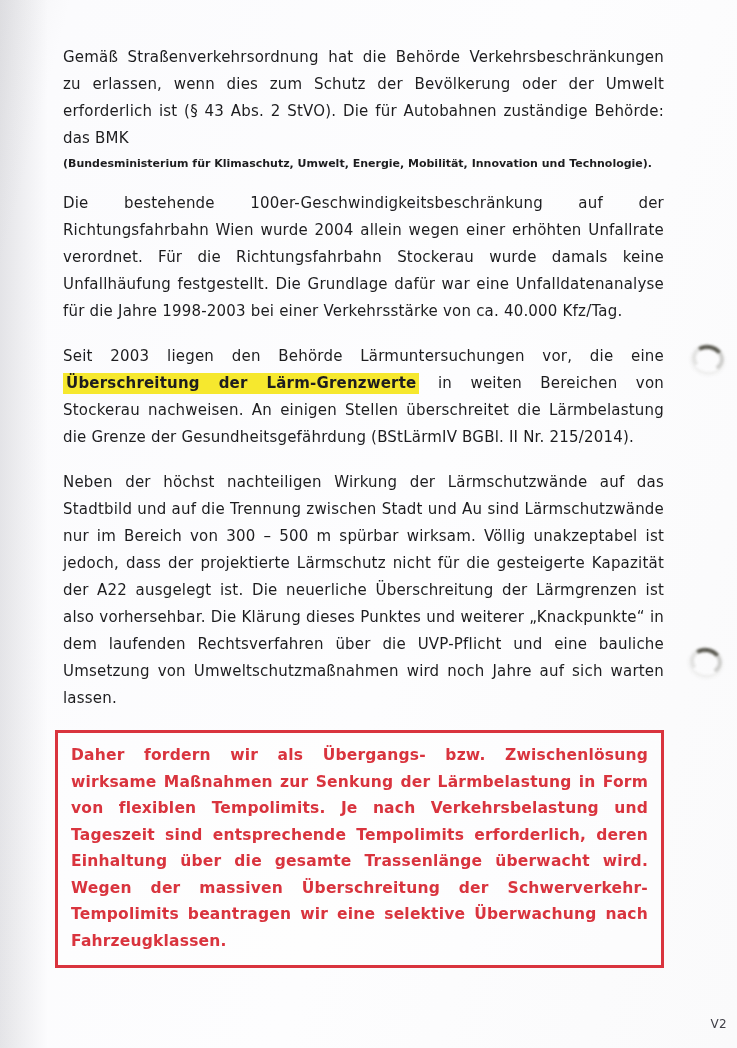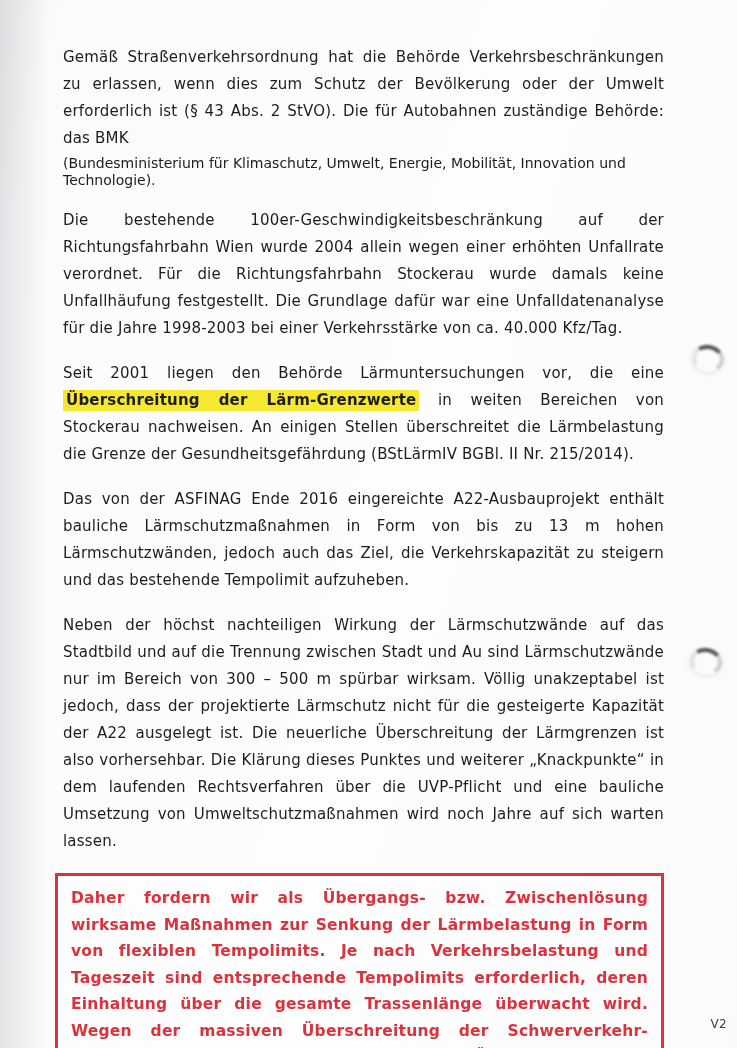--- a/index.html
+++ b/index.html
@@ -39,25 +39,26 @@
     text-align: justify;
   }
   .para {
     margin: 0 0 18px 0;
   }
   .para.tight {
     margin-bottom: 3px;
   }
   .footnote {
     margin: 0 0 18px 0;
-    font-size: 14px;
+    font-size: 11px;
     line-height: 17px;
     letter-spacing: 0;
     text-align: left;
     color: var(--ink, #1d1d1f);
+    font-weight: bold;
   }
   .hl {
     background: var(--highlight, #f6e82e);
     color: inherit;
     padding: 1px 3px 2px 3px;
     box-decoration-break: clone;
     font-weight: bold;
     -webkit-box-decoration-break: clone;
   }
   .demand-box {
@@ -111,23 +112,22 @@
   <div class="edge-shadow"></div>
 
   <main class="content">
 
     <p class="para tight">Gemäß Straßenverkehrsordnung hat die Behörde Verkehrsbeschränkungen zu erlassen, wenn dies zum Schutz der Bevölkerung oder der Umwelt erforderlich ist (§ 43 Abs. 2 StVO). Die für Autobahnen zuständige Behörde: das BMK</p>
 
     <p class="footnote">(Bundesministerium für Klimaschutz, Umwelt, Energie, Mobilität, Innovation und Technologie).</p>
 
     <p class="para">Die bestehende 100er-Geschwindigkeitsbeschränkung auf der Richtungsfahrbahn Wien wurde 2004 allein wegen einer erhöhten Unfallrate verordnet. Für die Richtungsfahrbahn Stockerau wurde damals keine Unfallhäufung festgestellt. Die Grundlage dafür war eine Unfalldatenanalyse für die Jahre 1998-2003 bei einer Verkehrsstärke von ca. 40.000 Kfz/Tag.</p>
 
-    <p class="para"><span>Seit 2001 liegen den Behörde Lärmuntersuchungen vor, die eine </span><mark class="hl">Überschreitung der Lärm-Grenzwerte</mark><span> in weiten Bereichen von Stockerau nachweisen. An einigen Stellen überschreitet die Lärmbelastung die Grenze der Gesundheitsgefährdung (BStLärmIV BGBl. II Nr. 215/2014).</span></p>
+    <p class="para"><span>Seit 2003 liegen den Behörde Lärmuntersuchungen vor, die eine </span><mark class="hl">Überschreitung der Lärm-Grenzwerte</mark><span> in weiten Bereichen von Stockerau nachweisen. An einigen Stellen überschreitet die Lärmbelastung die Grenze der Gesundheitsgefährdung (BStLärmIV BGBl. II Nr. 215/2014).</span></p>
 
-    <p class="para">Das von der ASFINAG Ende 2016 eingereichte A22-Ausbauprojekt enthält bauliche Lärmschutzmaßnahmen in Form von bis zu 13 m hohen Lärmschutzwänden, jedoch auch das Ziel, die Verkehrskapazität zu steigern und das bestehende Tempolimit aufzuheben.</p>
 
     <p class="para">Neben der höchst nachteiligen Wirkung der Lärmschutzwände auf das Stadtbild und auf die Trennung zwischen Stadt und Au sind Lärmschutzwände nur im Bereich von 300 – 500 m spürbar wirksam. Völlig unakzeptabel ist jedoch, dass der projektierte Lärmschutz nicht für die gesteigerte Kapazität der A22 ausgelegt ist. Die neuerliche Überschreitung der Lärmgrenzen ist also vorhersehbar. Die Klärung dieses Punktes und weiterer „Knackpunkte“ in dem laufenden Rechtsverfahren über die UVP-Pflicht und eine bauliche Umsetzung von Umweltschutzmaßnahmen wird noch Jahre auf sich warten lassen.</p>
 
     <div class="demand-box">
       <p class="demand-text">Daher fordern wir als Übergangs- bzw. Zwischenlösung wirksame Maßnahmen zur Senkung der Lärmbelastung in Form von flexiblen Tempolimits. Je nach Verkehrsbelastung und Tageszeit sind entsprechende Tempolimits erforderlich, deren Einhaltung über die gesamte Trassenlänge überwacht wird. Wegen der massiven Überschreitung der Schwerverkehr-Tempolimits beantragen wir eine selektive Überwachung nach Fahrzeugklassen.</p>
     </div>
 
   </main>
 
   <div class="punch punch-1"></div>

